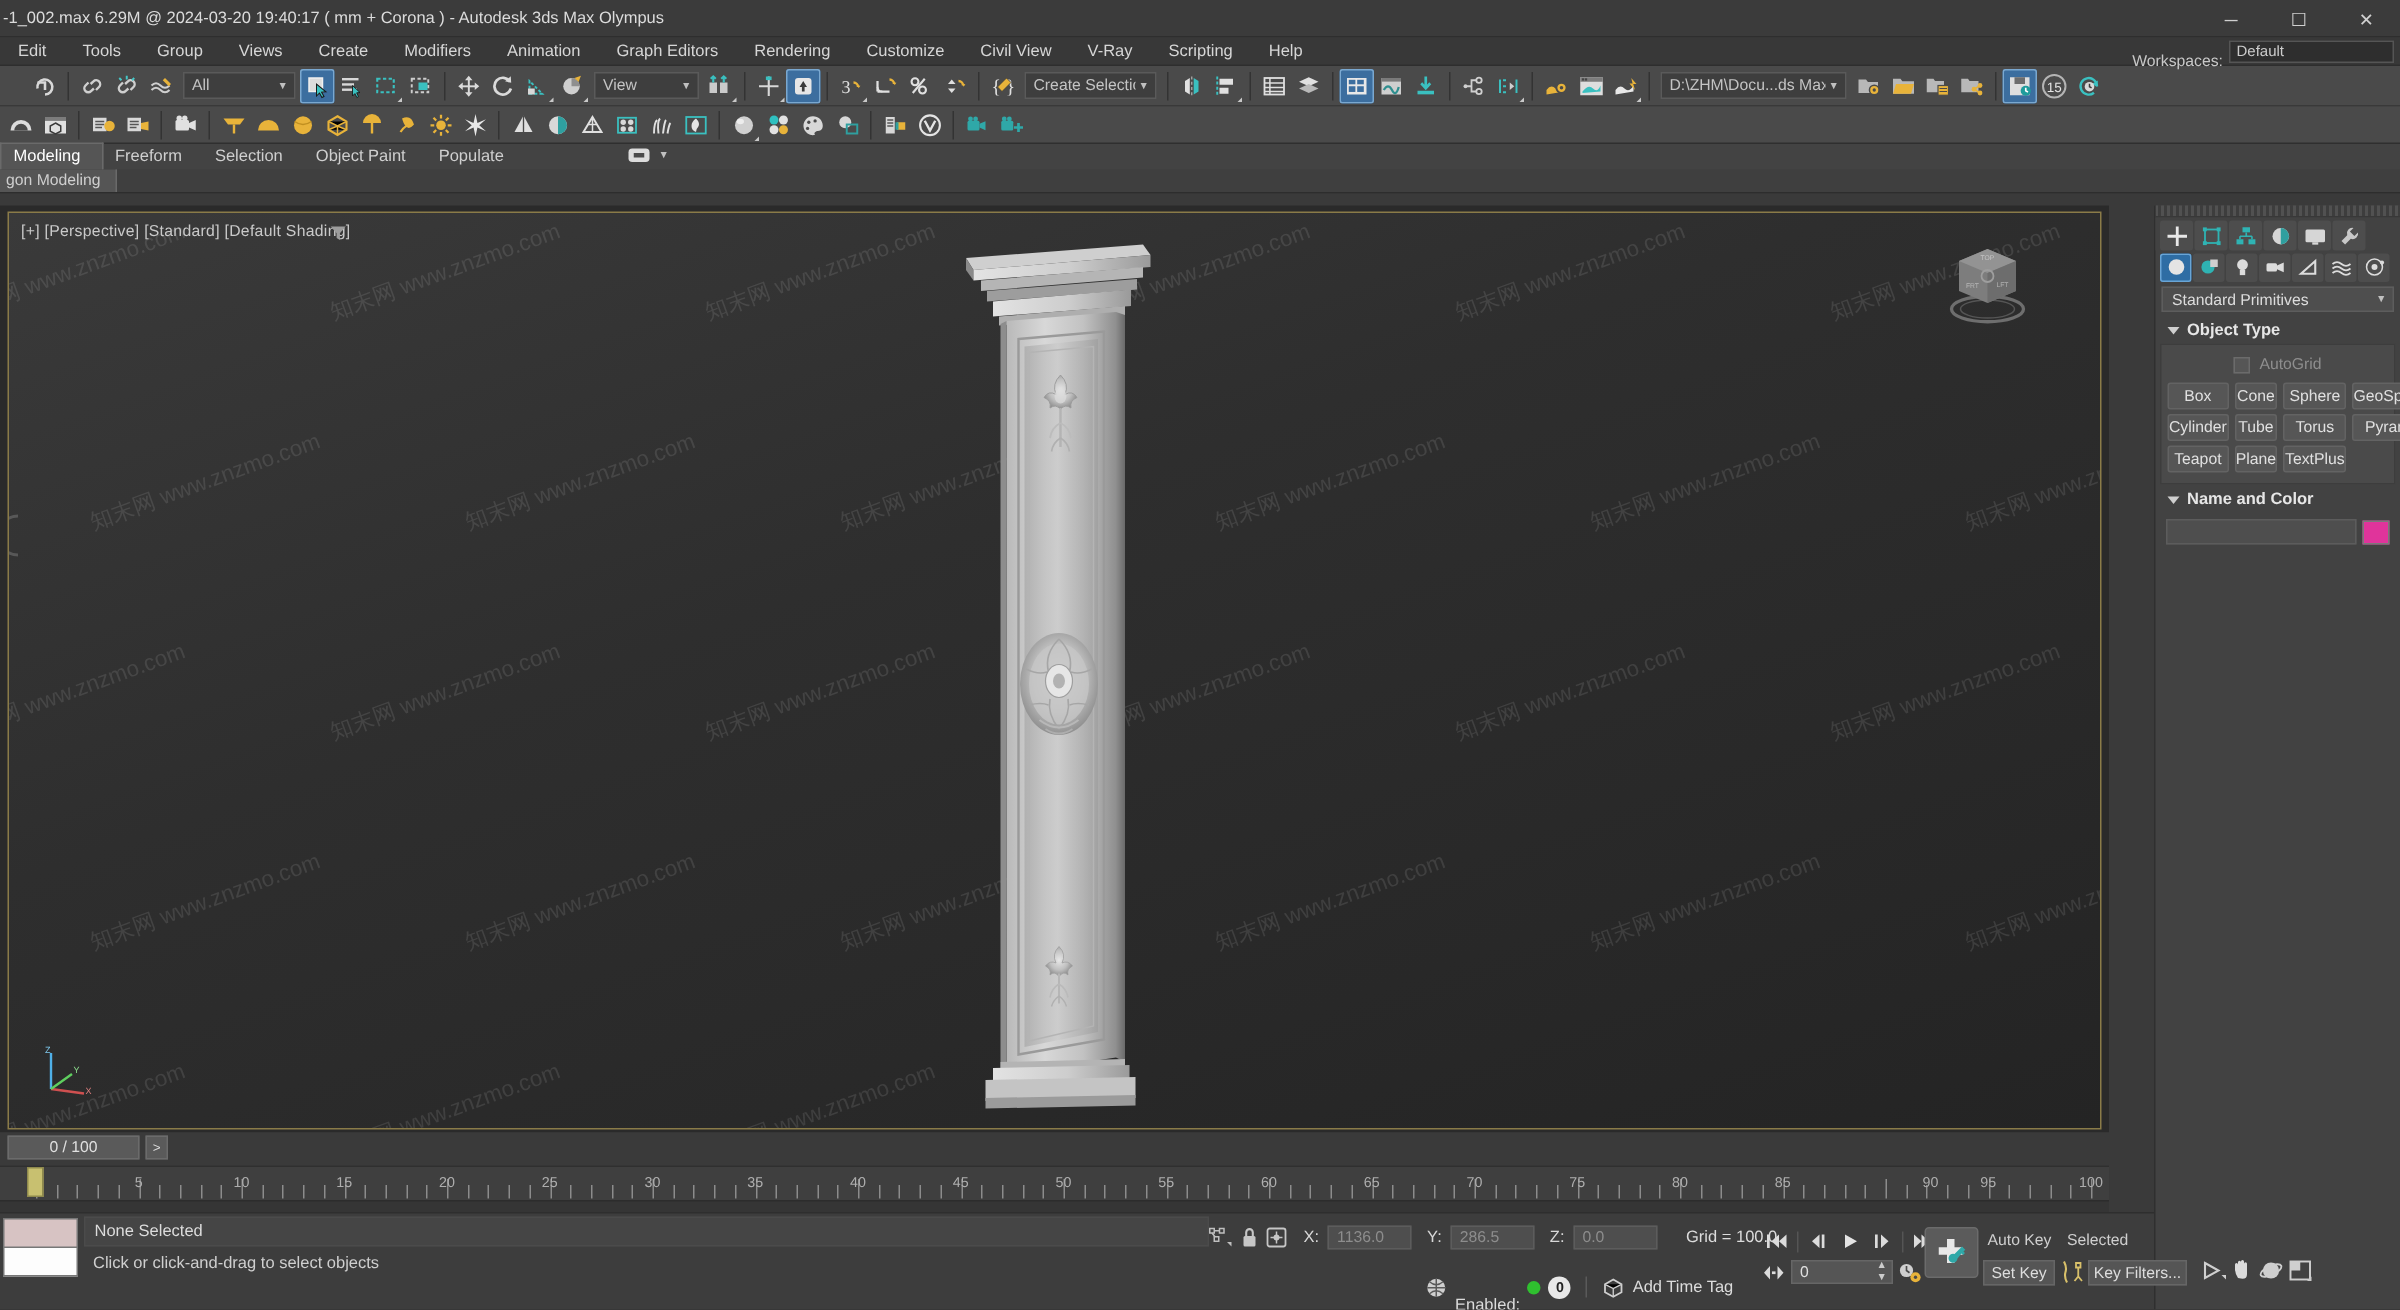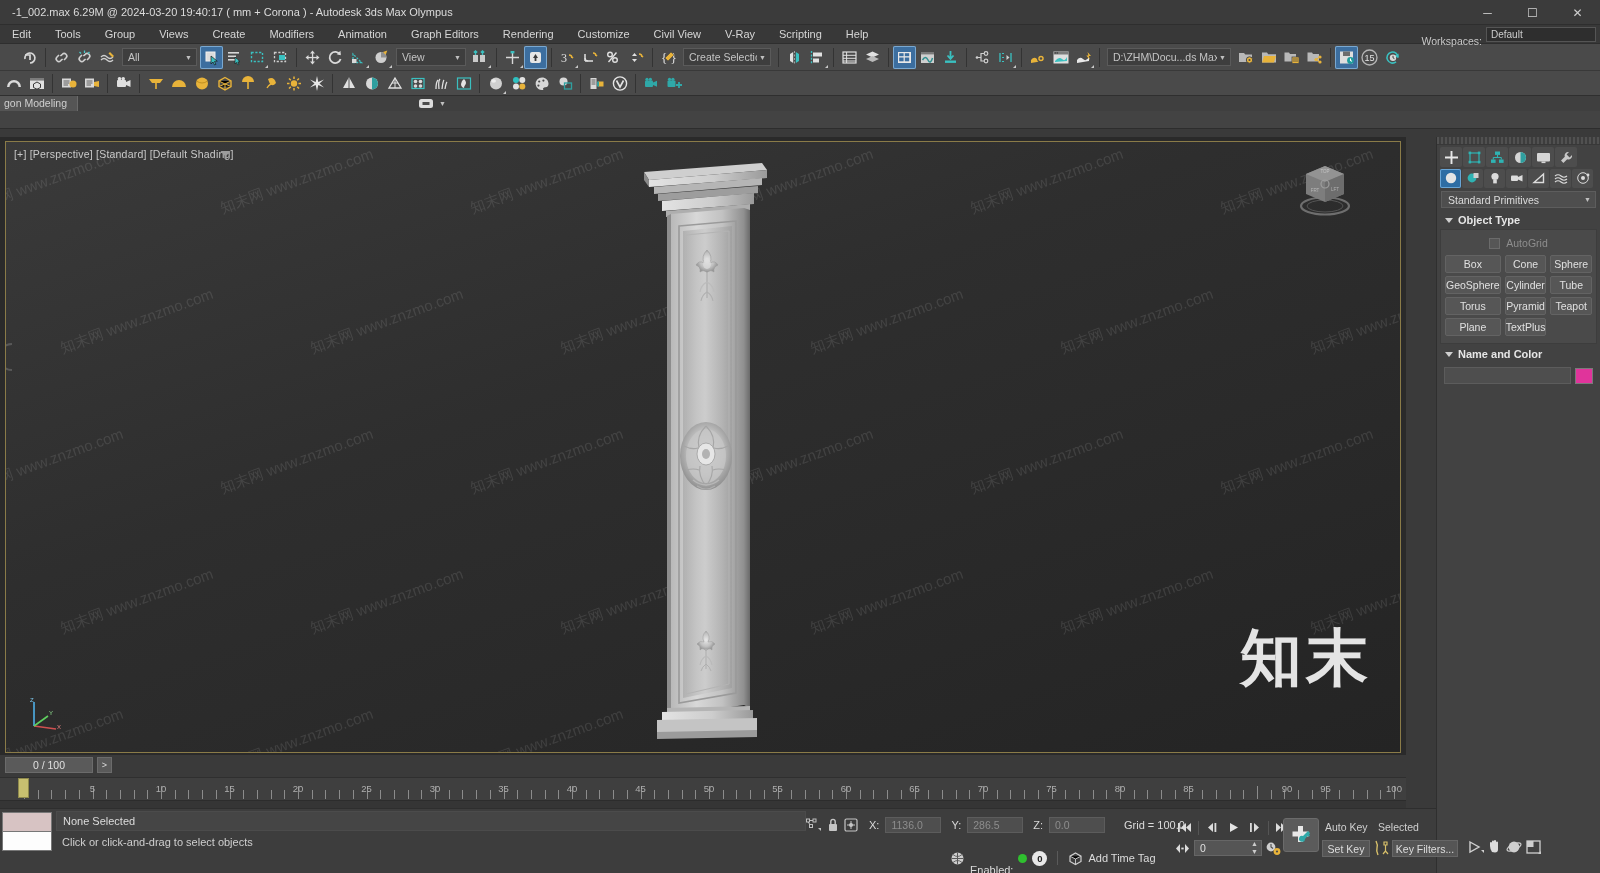--- a/index.html
+++ b/index.html
@@ -10,21 +10,21 @@
     font-size:11px; color:#d2d2d2;
     -webkit-font-smoothing:antialiased;
   }
   #app { position:relative; width:1600px; height:873px; }
 
   
   .titlebar {
     height:25px; background:#3b3b3b; display:flex; align-items:center;
     border-bottom:1px solid #2e2e2e; position:relative;
   }
-  .title-text { font-size:11px; color:#dcdcdc; padding-left:12px; white-space:nowrap; }
+  .title-text { font-size:11px; color:#dcdcdc; padding-left:2px; white-space:nowrap; }
   .win-btns { position:absolute; right:0; top:0; height:25px; display:flex; }
   .win-btn { width:45px; height:25px; display:flex; align-items:center; justify-content:center;
              color:#d0d0d0; font-size:12px; }
 
   
   .menubar { height:19px; background:#383838; display:flex; align-items:center;
              border-bottom:1px solid #2e2e2e; position:relative; }
   .menu-item { padding:0 12px; font-size:11px; color:#d6d6d6; line-height:19px; white-space:nowrap; }
   .ws-area { position:absolute; right:4px; top:0; height:19px; display:flex; align-items:center; gap:4px; }
   .ws-label { font-size:10.5px; color:#c8c8c8;margin-top:12px; }
@@ -101,21 +101,21 @@
   .cp-combo { margin:3px 4px 2px 4px; height:17px; background:#4e4e4e; border:1px solid #5d5d5d;
               display:flex; align-items:center; padding:0 2px 0 6px; font-size:10.5px; color:#dcdcdc; }
   .rollout-head { display:flex; align-items:center; gap:5px; padding:4px 0 3px 8px; }
   .rollout-head .tri { width:0;height:0; border-left:4px solid transparent;
                        border-right:4px solid transparent; border-top:5px solid #cfcfcf; }
   .rollout-title { font-size:11px; font-weight:bold; color:#e6e6e6; }
   .rollout-body { margin:0 3px; background:#4a4a4a; border:1px solid #3d3d3d; padding:5px 4px 7px 4px; }
   .autogrid-row { display:flex; align-items:center; justify-content:center; gap:6px; padding:2px 0 6px 0; }
   .chk { width:11px; height:11px; background:#565656; border:1px solid #6b6b6b; }
   .autogrid-lbl { font-size:10.5px; color:#8e8e8e; }
-  .btn-grid { display:grid; grid-template-columns:1fr 1fr 1fr; gap:3px 4px; }
+  .btn-grid { display:grid; grid-template-columns:1fr 1fr 1fr 1fr; gap:3px 4px; }
   .prim-btn { height:18px; background:#565656; border:1px solid #636363; border-radius:2px;
               font-size:10.5px; color:#e0e0e0; display:flex; align-items:center;
               justify-content:center; }
   .nc-body { margin:0 3px; padding:4px; display:flex; align-items:center; gap:4px; }
   .nc-field { flex:1; height:17px; background:#4e4e4e; border:1px solid #5c5c5c; }
   .nc-swatch { width:18px; height:16px; border:1px solid #7a7a7a; }
 
   
   .trackarea { position:absolute; left:0; top:755px; width:1406px; height:53px; background:#3a3a3a; }
   .timeslider-row { height:20px; display:flex; align-items:center; padding-left:5px; }
@@ -700,20 +700,27 @@
       <svg width="18" height="17" viewBox="0 0 18 17">
           <rect x="1.5" y="5.5" width="8" height="6.5" rx="1" fill="#2fa8a8"></rect>
           <circle cx="3.5" cy="4.3" r="1.6" fill="#2fa8a8"></circle>
           <circle cx="6.9" cy="4.3" r="1.6" fill="#2fa8a8"></circle>
           <path d="M13 7 L13 13 M10 10 L16 10" stroke="#2fa8a8" stroke-width="1.8"></path>
         </svg>
     </div>
   </div>
 
   <div class="ribbon">
+    <div class="ribbon-tabs">
+      <span class="rb-tab active">Modeling</span>
+      <span class="rb-tab">Freeform</span>
+      <span class="rb-tab">Selection</span>
+      <span class="rb-tab">Object Paint</span>
+      <span class="rb-tab">Populate</span>
+    </div>
     <div class="rb-combo-icon">
       <svg width="16" height="13" viewBox="0 0 16 13">
           <rect x="1" y="2" width="14" height="9" rx="2.5" fill="#dcdcdc"></rect>
           <rect x="4.5" y="5" width="7" height="3" fill="#4a4a4a"></rect>
         </svg>
       <span class="cb-arrow">▼</span>
     </div>
     <div class="rb-sub">
       <span class="rb-subtab">gon Modeling</span>
     </div>
@@ -868,21 +875,20 @@
         <svg width="34" height="34" viewBox="0 0 34 34">
           <path d="M6 30 L6 6" stroke="#4fb0e8" stroke-width="1.6"></path>
           <path d="M6 30 L28 33" stroke="#cf5050" stroke-width="1.6"></path>
           <path d="M6 30 L20 20" stroke="#5fcf5f" stroke-width="1.6"></path>
           <text x="2" y="6" font-size="6" fill="#7fc9ee" font-family="Liberation Sans, sans-serif">Z</text>
           <text x="29" y="33" font-size="6" fill="#e08080" font-family="Liberation Sans, sans-serif">X</text>
           <text x="21" y="19" font-size="6" fill="#8ede8e" font-family="Liberation Sans, sans-serif">Y</text>
         </svg>
       </div>
 
-      <div class="wm-big">知末</div>
     </div>
   </div>
 
   <div class="cmdpanel">
     <div class="cp-grip"></div>
 
     <div class="cp-tabrow">
       <div class="cp-tab">
         <svg width="15" height="15" viewBox="0 0 15 15">
             <path d="M7.5 1 L7.5 14 M1 7.5 L14 7.5" stroke="#e8e8e8" stroke-width="1.9"></path>

